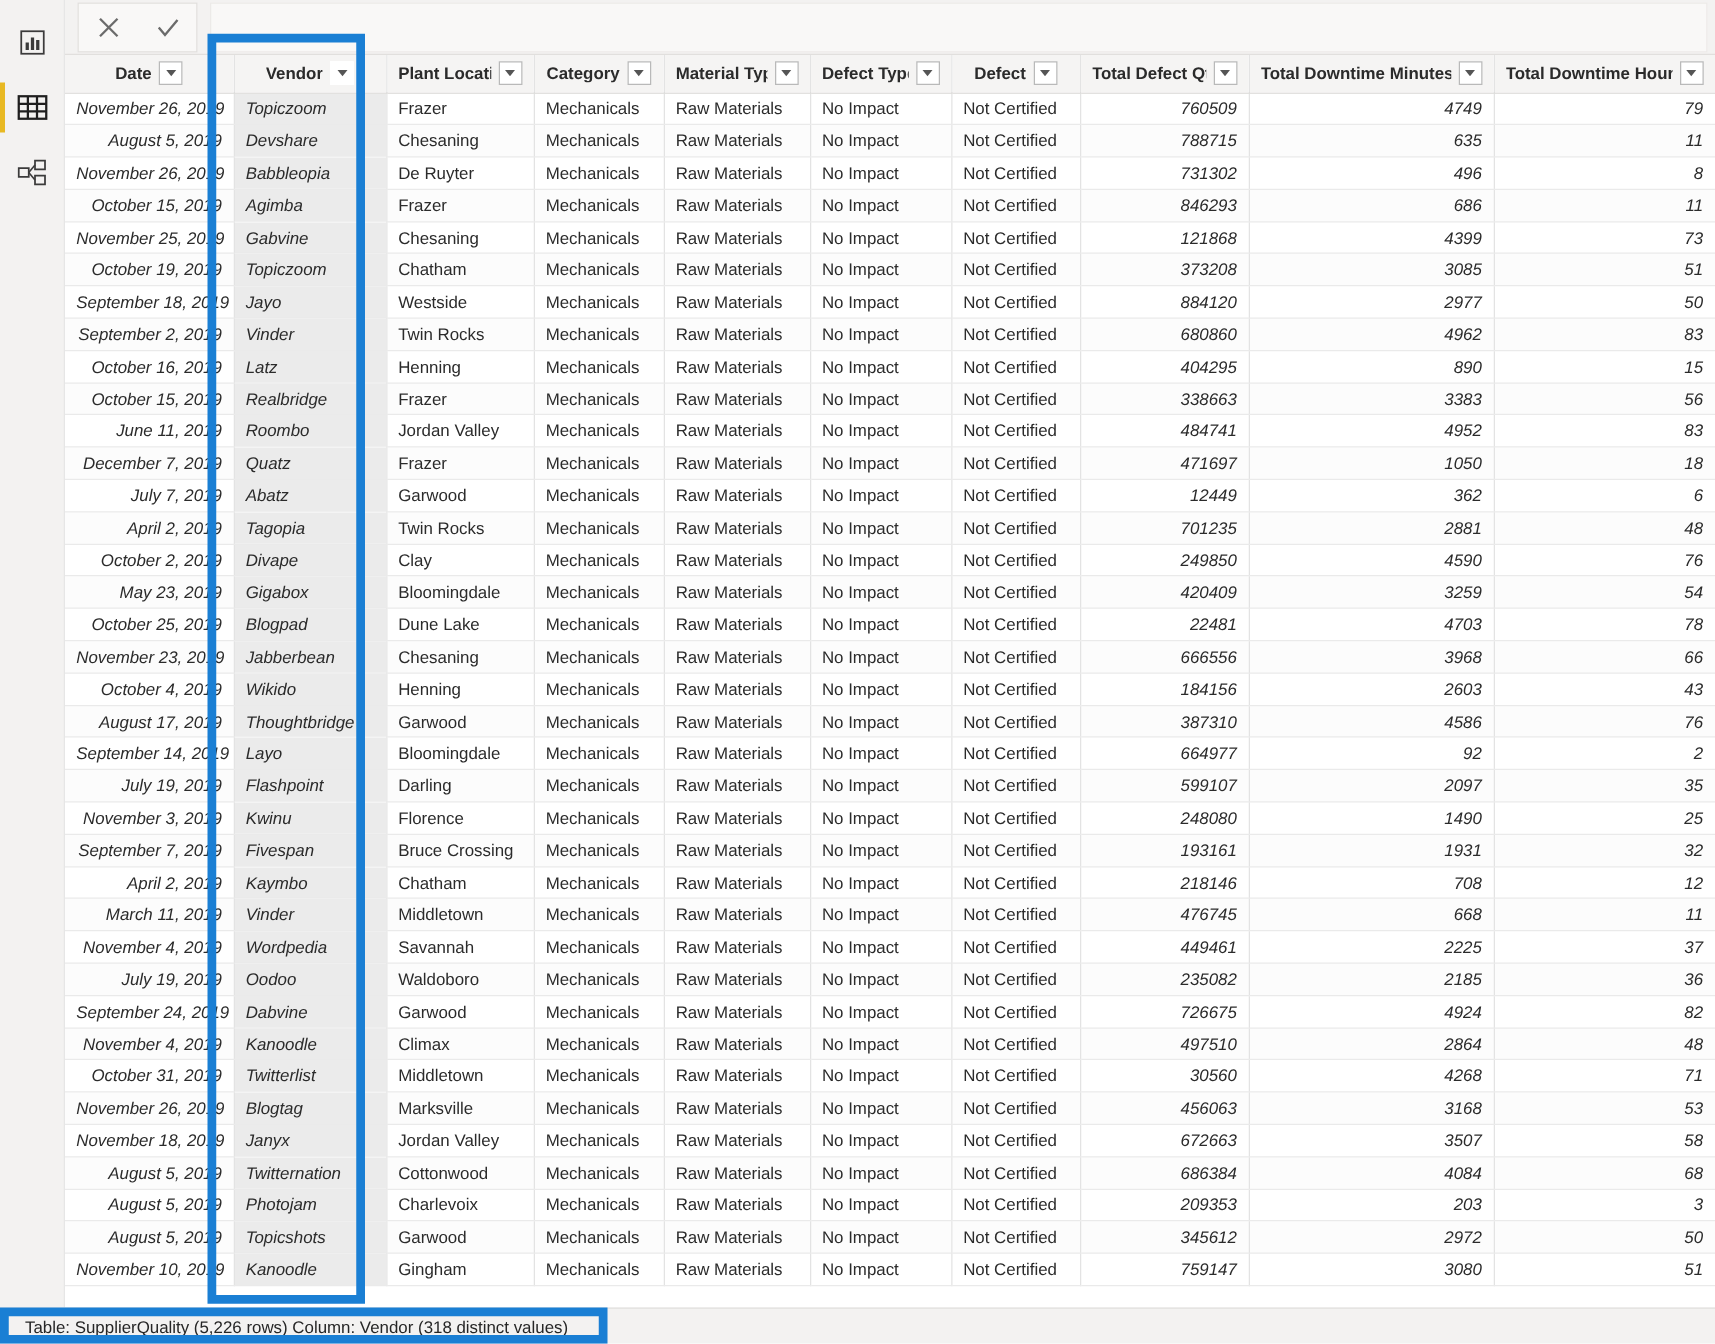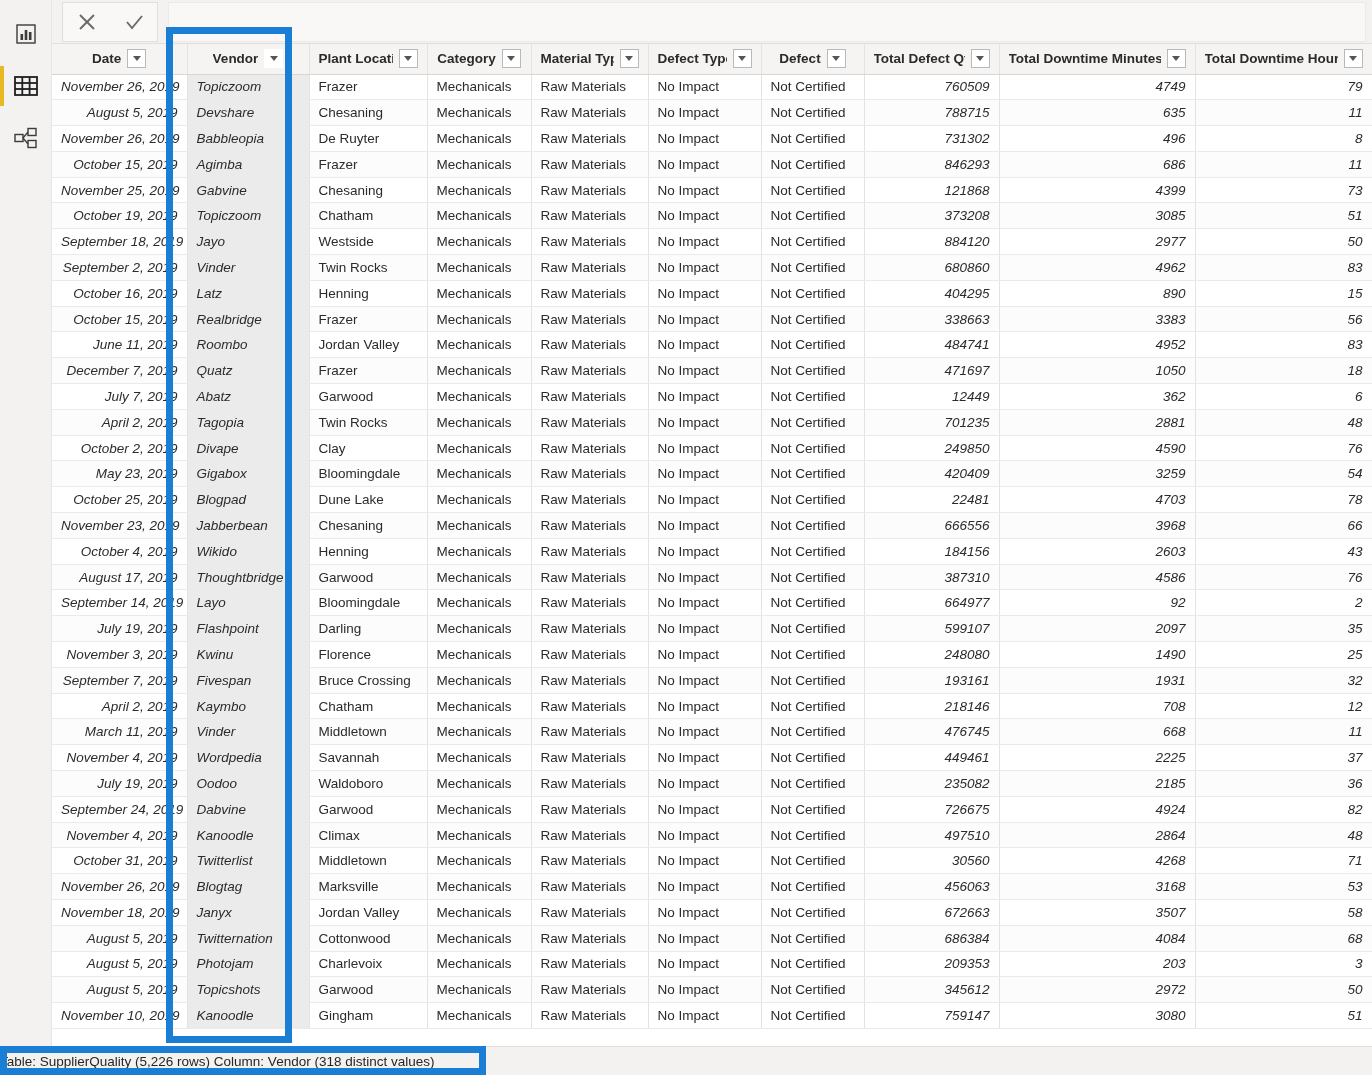--- a/index.html
+++ b/index.html
@@ -169,21 +169,21 @@
   #status-bar {
     position: absolute;
     left: 0; top: 1046px;
     width: 1372px; height: 29px;
     background: #f3f2f1;
     border-top: 1px solid #e1dfdd;
     display: flex;
     align-items: center;
     font-size: 13.5px;
     color: #262626;
-    padding-left: 0;
+    padding-left: 20px;
   }
 </style>
 </head>
 <body>
 
 <div id="app">
 
   <div id="nav-rail">
     <div class="nav-item" title="Report view">
       <span>

